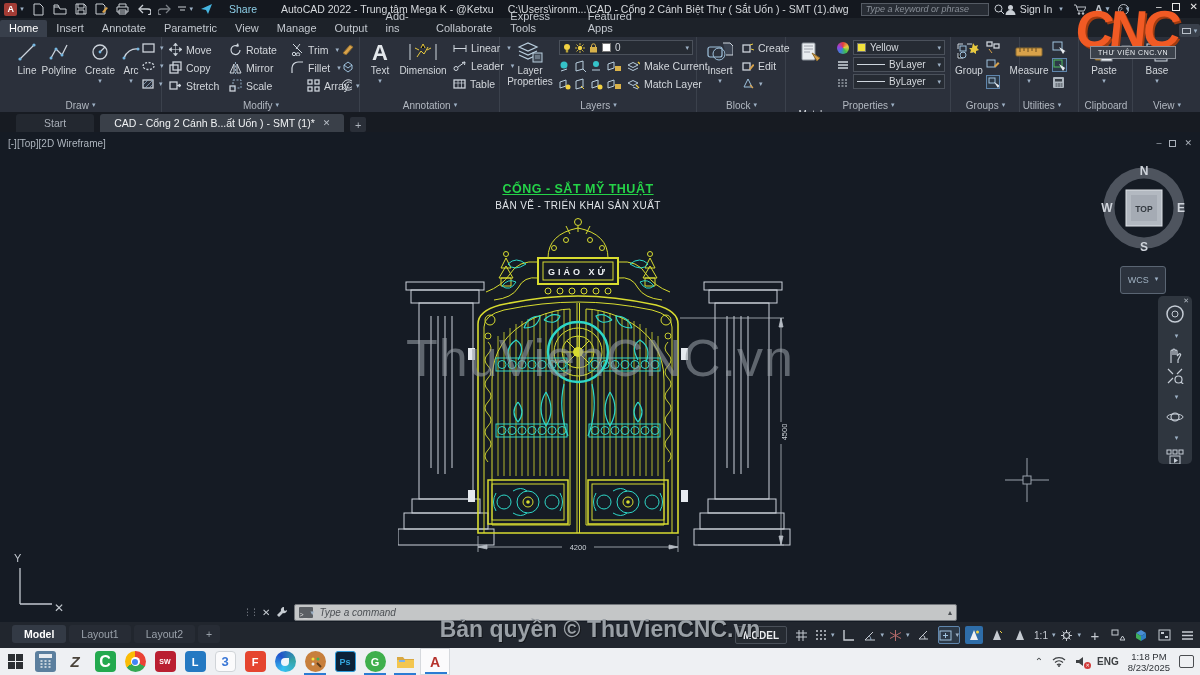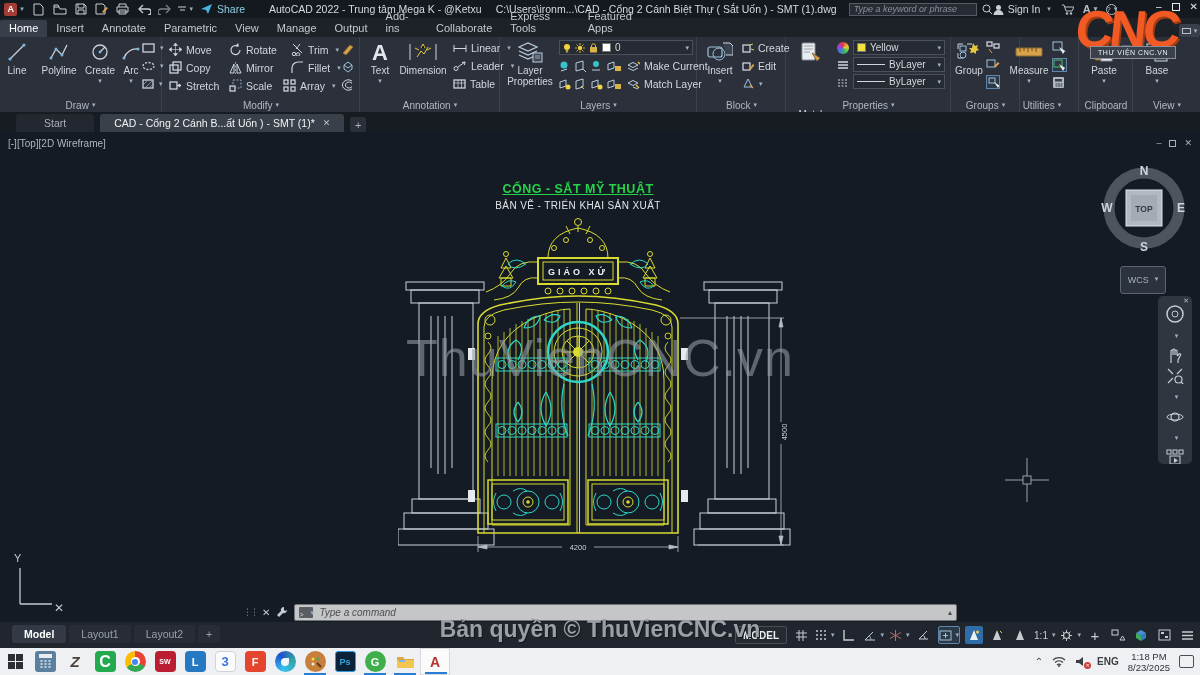--- a/index.html
+++ b/index.html
@@ -11,21 +11,21 @@
   .ddb::after{content:"▾";font-size:7px;color:#9db1c5;display:block;text-align:center;margin-top:-1px;}
   .xg::after{content:"✕";}
   svg{display:block;}
 
   
   .titlebar{position:absolute;left:0;top:0;width:1200px;height:18px;background:#14181f;display:flex;align-items:center;color:#cfd3d8;font-size:11px;}
   .appbtn{width:22px;height:16px;margin-left:3px;display:flex;align-items:center;justify-content:center;}
   .appbtn .sq{width:13px;height:13px;background:#a33c35;border-radius:2px;color:#fff;font-size:9px;font-weight:bold;text-align:center;line-height:13px;}
   .qat{display:flex;align-items:center;gap:6px;margin-left:6px;}
   .qat .qi{width:15px;height:14px;display:flex;align-items:center;justify-content:center;}
-  .share{display:flex;align-items:center;gap:4px;color:#8ecfe8;margin-left:8px;font-size:10.5px;}
+  .share{display:flex;align-items:center;gap:16px;color:#8ecfe8;margin-left:8px;font-size:10.5px;}
   .tb-title{margin-left:24px;white-space:nowrap;color:#d6d9dd;font-size:10.5px;}
   .tb-path{margin-left:14px;white-space:nowrap;color:#d6d9dd;font-size:10.5px;}
   .tb-search{margin-left:12px;display:flex;align-items:center;gap:5px;}
   .tb-search input{width:128px;height:13px;background:#272c34;border:1px solid #555b64;color:#e0e3e6;font-size:9px;padding:0 4px;}
   .tb-search input::placeholder{color:#8a9099;font-style:italic;}
   .signin{display:flex;align-items:center;gap:4px;color:#d6d9dd;font-size:10.5px;}
   .tb-right{display:flex;align-items:center;gap:9px;margin-left:10px;color:#b9bec5;}
   .winctl{position:absolute;right:2px;top:1px;display:flex;gap:10px;z-index:60;color:#e8e8e8;font-size:10px;align-items:center;}
   .winctl .box{width:8px;height:8px;border:1px solid #e8e8e8;}
 
@@ -220,21 +220,21 @@
     <span class="rtab">Express Tools</span>
     <span class="rtab">Featured Apps</span>
     <span class="panel-toggle dd">
         <i></i>
       </span>
   </div>
 
   <div class="ribbon">
 
     <div class="panel" style="left:0;width:162px;">
-      <div class="bigbtn" style="left:2px;width:30px;">
+      <div class="bigbtn" style="left:12px;width:30px;">
         <span class="ibox">
             <svg width="20" height="20">
               <path d="M3 17L17 3" class="stroke"></path>
               <circle cx="3" cy="17" r="1.6" fill="#76b6e0"></circle>
               <circle cx="17" cy="3" r="1.6" fill="#76b6e0"></circle>
             </svg>
           </span>
         <span>Line</span>
       </div>
       <div class="bigbtn" style="left:36px;width:46px;">
@@ -336,21 +336,21 @@
           </svg>
           <span>Stretch</span>
         </span>
       <span class="sbtn" style="left:66px;top:42px;">
           <svg width="13" height="13">
             <rect x="1" y="7" width="5" height="5" class="stroke"></rect>
             <rect x="4" y="1" width="8" height="8" fill="none" stroke="#8fa8c0" stroke-dasharray="2 1.5"></rect>
           </svg>
           <span>Scale</span>
         </span>
-      <span class="sbtn dd" style="left:120px;top:42px;">
+      <span class="sbtn dd" style="left:144px;top:42px;">
           <svg width="13" height="13">
             <rect x="1" y="1" width="4" height="4" class="stroke"></rect>
             <rect x="8" y="1" width="4" height="4" class="stroke"></rect>
             <rect x="1" y="8" width="4" height="4" class="stroke"></rect>
             <rect x="8" y="8" width="4" height="4" class="stroke"></rect>
           </svg>
           <span>Array</span>
         </span>
       <span class="mini" style="left:178px;top:6px;">
           <svg width="13" height="12">

